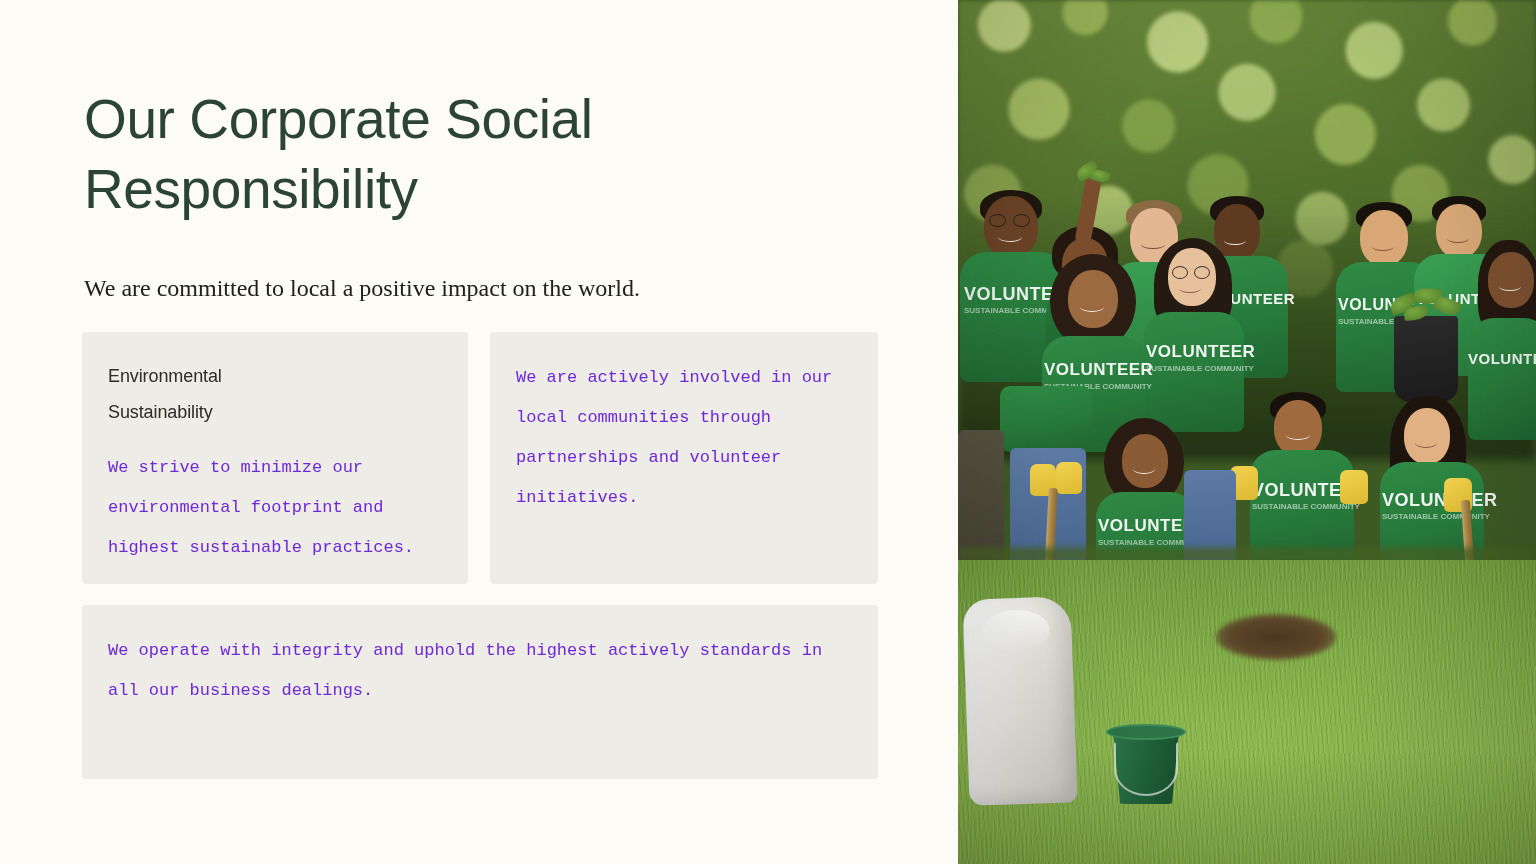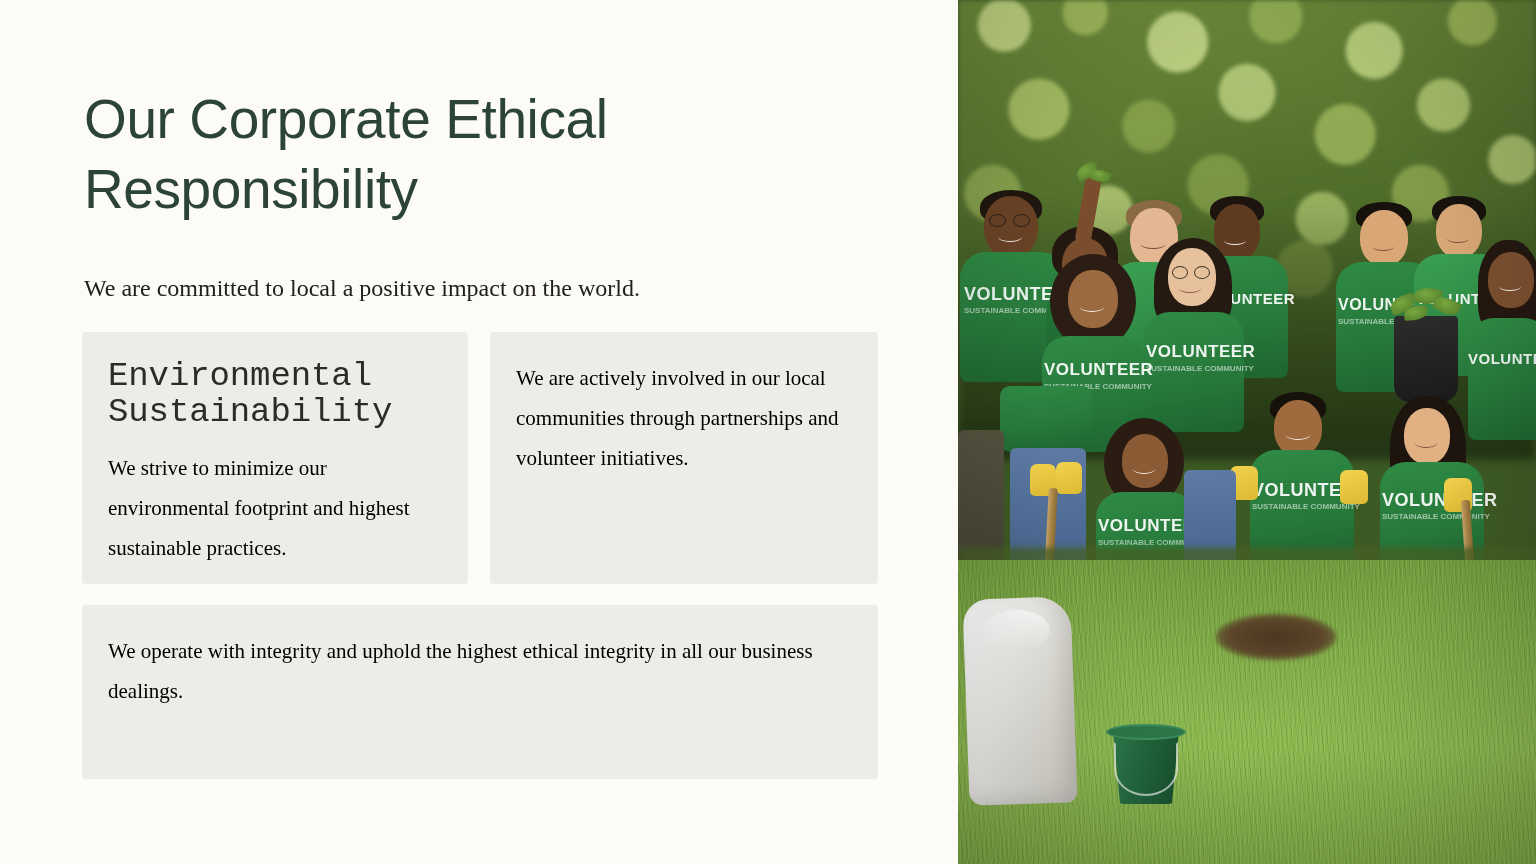--- a/index.html
+++ b/index.html
@@ -84,36 +84,36 @@
   }
 
   .card-c {
     left: 82px;
     top: 605px;
     width: 796px;
     height: 174px;
   }
 
   .card-heading {
-    font-family: Liberation Mono, monospace;
-    font-size: 34px;
+    font-family: Liberation Sans, sans-serif;
+    font-size: 18px;
     line-height: 36px;
     font-weight: 400;
     letter-spacing: -0.1px;
     color: #2b2b28;
     margin-bottom: 16px;
     white-space: pre-line;
   }
 
   .card-body {
-    font-family: Liberation Serif, serif;
-    font-size: 21px;
+    font-family: Liberation Mono, monospace;
+    font-size: 17px;
     line-height: 40px;
     font-weight: 400;
-    color: #000000;
+    color: #6d28d9;
   }
 
   .card-a .card-heading { margin-bottom: 18px; }
   .card-b .card-heading { margin-bottom: 16px; }
   .card-c .card-heading { margin-bottom: 14px; }
 
   
   .photo-pane {
     position: relative;
     width: 578px;
@@ -330,37 +330,37 @@
     background: radial-gradient(ellipse at 50% 45%, rgba(0,0,0,0) 50%, rgba(0,0,0,0.18) 100%);
   }
 </style>
 </head>
 <body>
 
 <div class="slide">
 
   <div class="content-pane">
 
-    <h1 class="page-title">Our Corporate Ethical
+    <h1 class="page-title">Our Corporate Social
 Responsibility</h1>
 
     <p class="subtitle">We are committed to local a positive impact on the world.</p>
 
     <div class="card card-a">
       <div class="card-heading">Environmental
 Sustainability</div>
       <div class="card-body">We strive to minimize our environmental footprint and highest sustainable practices.</div>
     </div>
 
     <div class="card card-b">
       <div class="card-body">We are actively involved in our local communities through partnerships and volunteer initiatives.</div>
     </div>
 
     <div class="card card-c">
-      <div class="card-body">We operate with integrity and uphold the highest ethical integrity in all our business dealings.</div>
+      <div class="card-body">We operate with integrity and uphold the highest actively standards in all our business dealings.</div>
     </div>
 
   </div>
 
   <div class="photo-pane" aria-label="Large group of smiling volunteers in green VOLUNTEER t-shirts planting a tree on a grassy lawn in front of leafy trees">
     <div class="photo-stage">
 
       <div class="canopy"></div>
       <div class="canopy-dark"></div>
 

